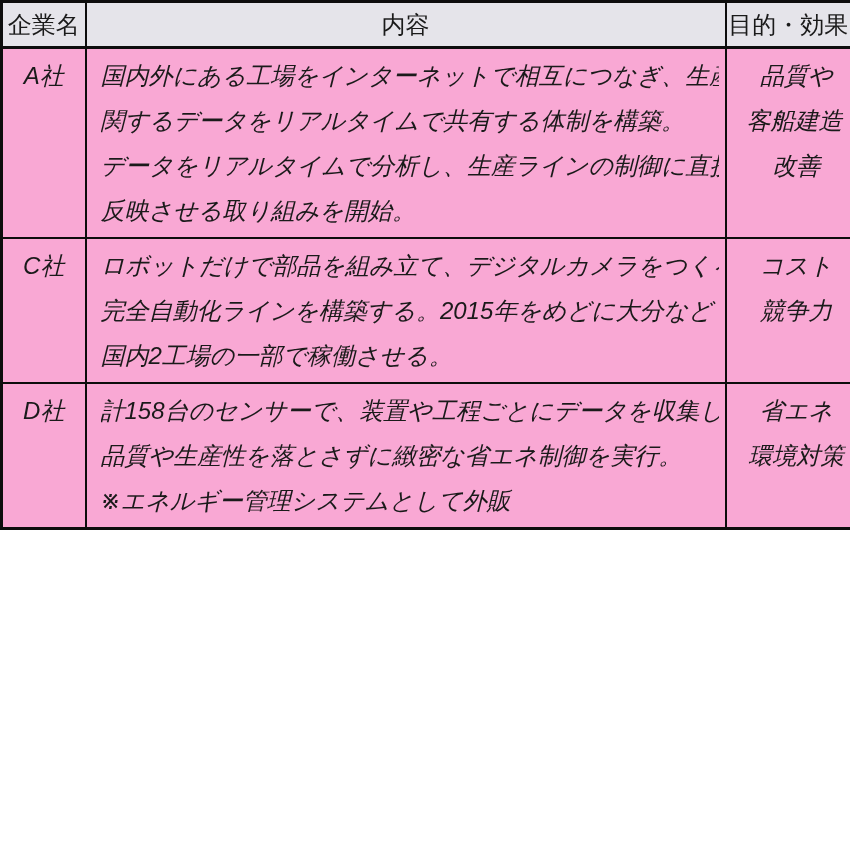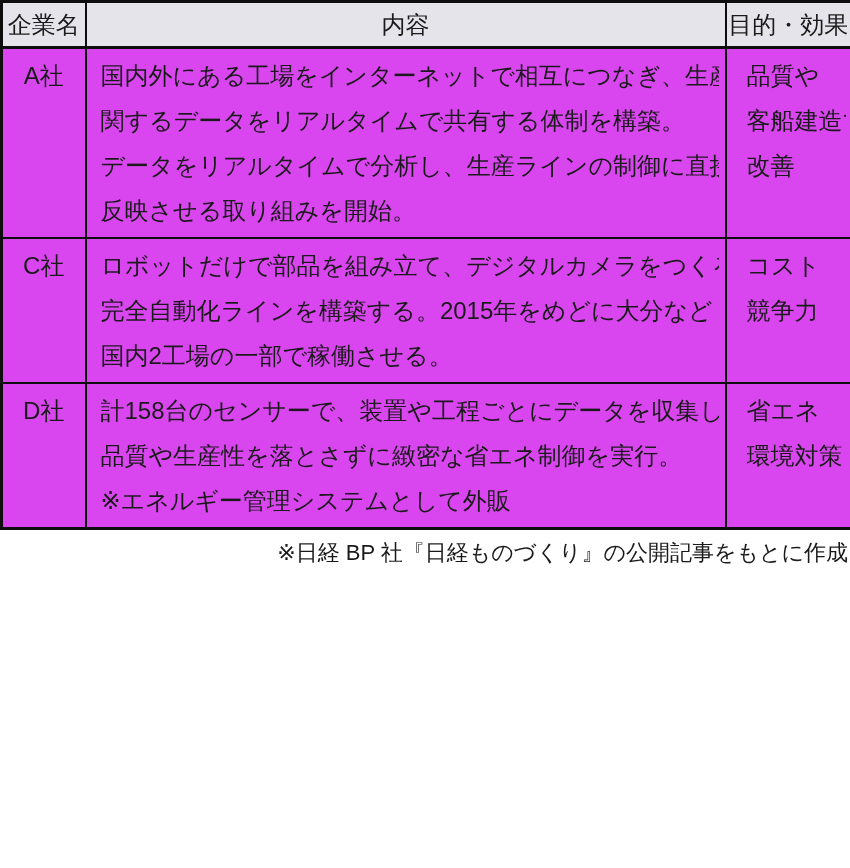--- a/index.html
+++ b/index.html
@@ -29,29 +29,29 @@
   }
   th {
     background: #e5e4ea;
     font-weight: normal;
     font-size: 24px;
     height: 46px;
     vertical-align: middle;
     text-align: center;
     border-bottom-width: 3px;
   }
-  td { background: #d946ef; padding: 4px 0; }
+  td { background: #f9a8d4; padding: 4px 0; font-style: italic; }
 
   td.company {
     text-align: center;
     font-size: 24px;
     line-height: 45px;
   }
   td.content { padding-left: 14px; padding-right: 6px; }
-  td.effect  { padding-left: 20px; padding-right: 4px; }
+  td.effect  { padding-left: 20px; padding-right: 4px; text-align: center; }
 
   .line {
     font-size: 24px;
     line-height: 45px;
     white-space: nowrap;
     overflow: hidden;
   }
 
   .footnote {
     margin-top: 9px;
@@ -114,14 +114,13 @@
           <div class="line">※エネルギー管理システムとして外販</div>
         </td>
         <td class="effect">
           <div class="line">省エネ</div>
           <div class="line">環境対策</div>
         </td>
       </tr>
     </tbody>
   </table>
 
-  <div class="footnote">※日経 BP 社『日経ものづくり』の公開記事をもとに作成</div>
 </div>
 
 </body></html>

